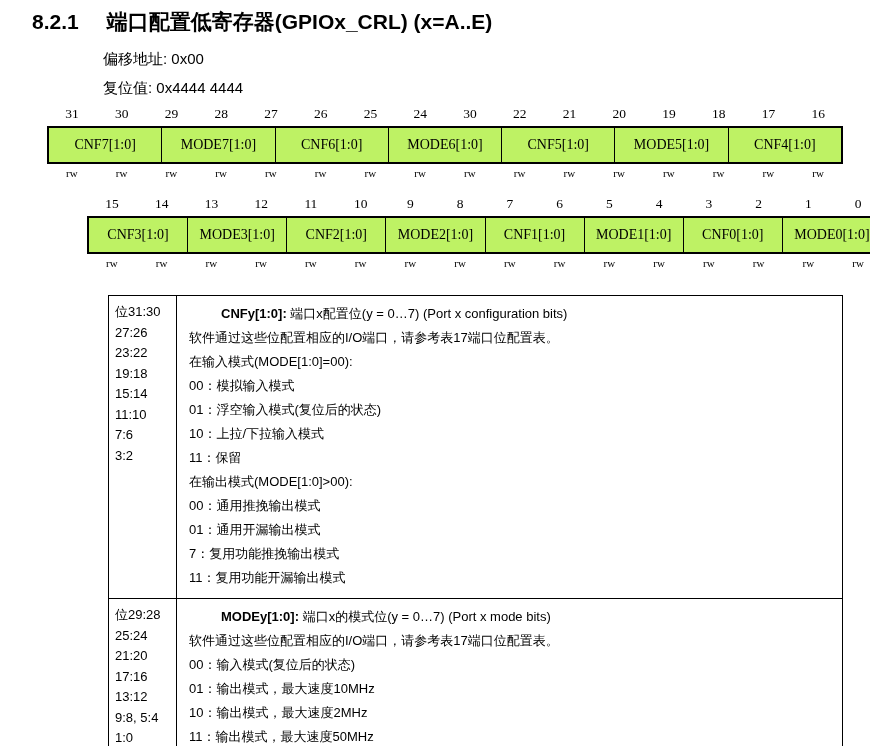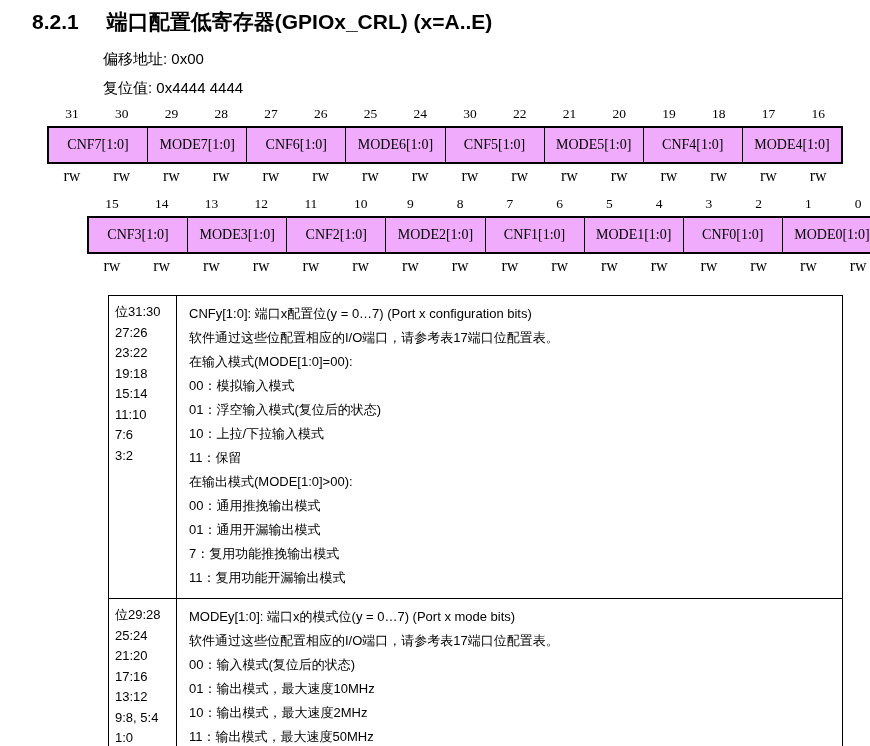--- a/index.html
+++ b/index.html
@@ -62,39 +62,39 @@
   .bitnums span {
     flex: 1 1 0;
     text-align: center;
   }
   .fieldrow {
     display: flex;
     width: 796px;
     border: 2px solid #000;
     box-sizing: border-box;
     height: 38px;
-    background: #f0abfc;
+    background: #bef264;
   }
   .fieldrow .cell {
     flex: 2 1 0;
     border-right: 1px solid #000;
     display: flex;
     align-items: center;
     justify-content: center;
     font-family: "Liberation Serif", serif;
     font-size: 14px;
     box-sizing: border-box;
   }
   .fieldrow .cell:last-child { border-right: none; }
 
   .rwrow {
     display: flex;
     width: 796px;
     font-family: "Liberation Serif", serif;
-    font-size: 16px;
+    font-size: 11px;
     height: 22px;
     padding-top: 3px;
     box-sizing: border-box;
   }
   .rwrow span {
     flex: 1 1 0;
     text-align: center;
   }
 
   
@@ -125,21 +125,21 @@
   .desc-body {
     flex: 1 1 auto;
     box-sizing: border-box;
     padding: 6px 8px 8px 12px;
     font-family: "Liberation Sans", sans-serif;
     font-size: 13px;
     line-height: 24px;
   }
   .desc-body .line { white-space: nowrap; }
   .desc-body .line.first { }
-  .desc-body .bold { font-weight: normal; }
+  .desc-body .bold { font-weight: bold; margin-left: 32px; }
 </style>
 </head>
 <body>
 
 <div class="page">
 
   <div class="heading">
     <span class="num">8.2.1</span><span>端口配置低寄存器(GPIOx_CRL) (x=A..E)</span>
   </div>
 
@@ -173,21 +173,20 @@
       <span>16</span>
     </div>
     <div class="fieldrow">
       <div class="cell">CNF7[1:0]</div>
       <div class="cell">MODE7[1:0]</div>
       <div class="cell">CNF6[1:0]</div>
       <div class="cell">MODE6[1:0]</div>
       <div class="cell">CNF5[1:0]</div>
       <div class="cell">MODE5[1:0]</div>
       <div class="cell">CNF4[1:0]</div>
-      <div class="cell">MODE4[1:0]</div>
     </div>
     <div class="rwrow">
       <span>rw</span>
       <span>rw</span>
       <span>rw</span>
       <span>rw</span>
       <span>rw</span>
       <span>rw</span>
       <span>rw</span>
       <span>rw</span>

